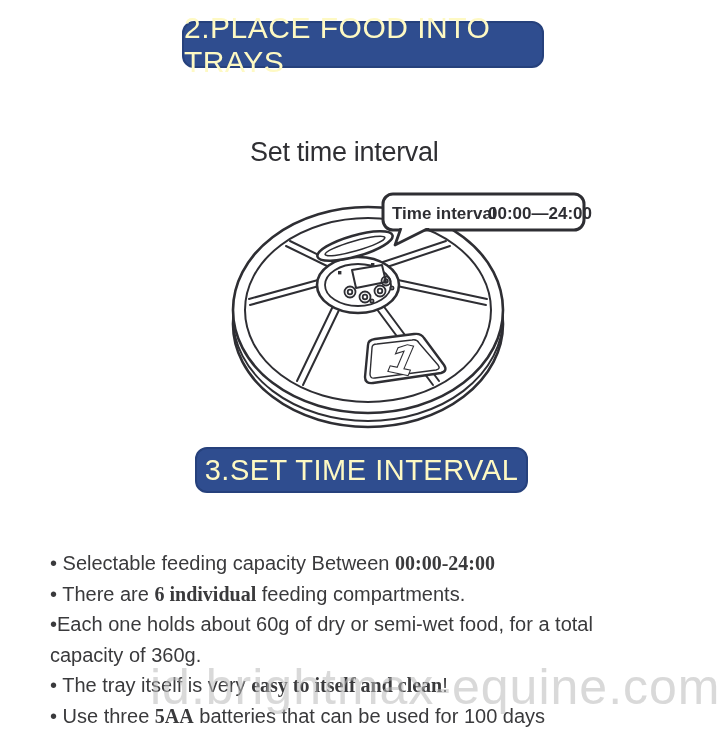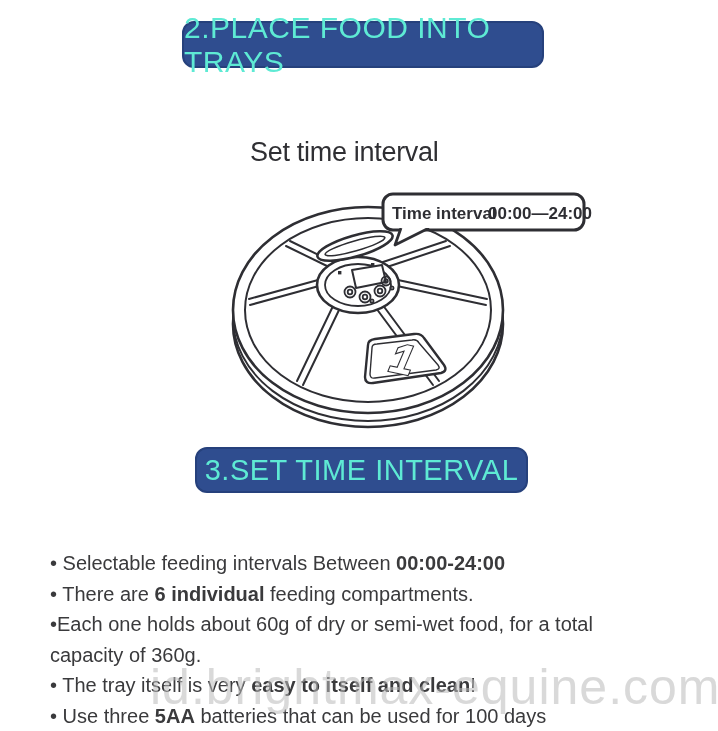--- a/index.html
+++ b/index.html
@@ -3,35 +3,35 @@
 <meta charset="utf-8">
 <style>
   html,body{margin:0;padding:0;}
   body{
     width:718px;height:731px;position:relative;overflow:hidden;
     background:#ffffff;font-family:"Liberation Sans",sans-serif;
   }
   .banner{
     position:absolute;display:flex;align-items:center;justify-content:center;
     background:#2f4d8f;border:2px solid #26417c;border-radius:12px;
-    color:#5eead4;letter-spacing:.5px;box-sizing:border-box;
+    color:#fef9c3;letter-spacing:.5px;box-sizing:border-box;
   }
   #banner-step2{left:182px;top:21px;width:362px;height:47px;font-size:30px;}
   #banner-step3{left:195px;top:447px;width:333px;height:46px;font-size:29px;justify-content:center;}
   #diagram-heading{
     position:absolute;left:250px;top:137px;font-size:27px;font-weight:400;
     color:#2f2f33;letter-spacing:-0.3px;
   }
   #feeder-svg{position:absolute;left:205px;top:188px;}
   #feature-list{
     position:absolute;left:0;top:548px;width:718px;box-sizing:border-box;
     padding:0 14px 0 50px;color:#3a3a3c;font-size:20px;line-height:30.5px;
   }
   #feature-list p{margin:0;}
-  #feature-list .b{font-weight:700;}
+  #feature-list .b{font-weight:700;font-family:Liberation Serif, serif;}
   #watermark{
     position:absolute;left:150px;top:658px;font-size:50px;letter-spacing:1px;
     color:rgba(186,186,186,0.55);white-space:nowrap;z-index:4;pointer-events:none;
   }
 </style>
 </head>
 <body>
 
 <div class="banner" id="banner-step2">
   <span>2.PLACE FOOD INTO TRAYS</span>
@@ -98,21 +98,21 @@
     <text x="187" y="31" font-size="17" font-weight="bold" fill="#2e2e33" font-family="Liberation Sans, sans-serif">Time interval</text>
     <text x="283" y="31" font-size="17" font-weight="bold" fill="#2e2e33" font-family="Liberation Sans, sans-serif">00:00—24:00</text>
   </g>
 </svg>
 
 <div class="banner" id="banner-step3">
   <span>3.SET TIME INTERVAL</span>
 </div>
 
 <div id="feature-list">
-  <p><span>• Selectable feeding intervals Between </span><span class="b">00:00-24:00</span><span></span></p>
+  <p><span>• Selectable feeding capacity Between </span><span class="b">00:00-24:00</span><span></span></p>
   <p><span>• There are </span><span class="b">6 individual</span><span> feeding compartments.</span></p>
   <p><span>•Each one holds about 60g of dry or semi-wet food, for a total</span><span class="b"></span><span></span></p>
   <p><span>capacity of 360g.</span><span class="b"></span><span></span></p>
   <p><span>• The tray itself is very </span><span class="b">easy to itself and clean</span><span>!</span></p>
   <p><span>• Use three </span><span class="b">5AA</span><span> batteries that can be used for 100 days</span></p>
 </div>
 
 <div id="watermark">id.brightmax-equine.com</div>
 
 </body></html>

